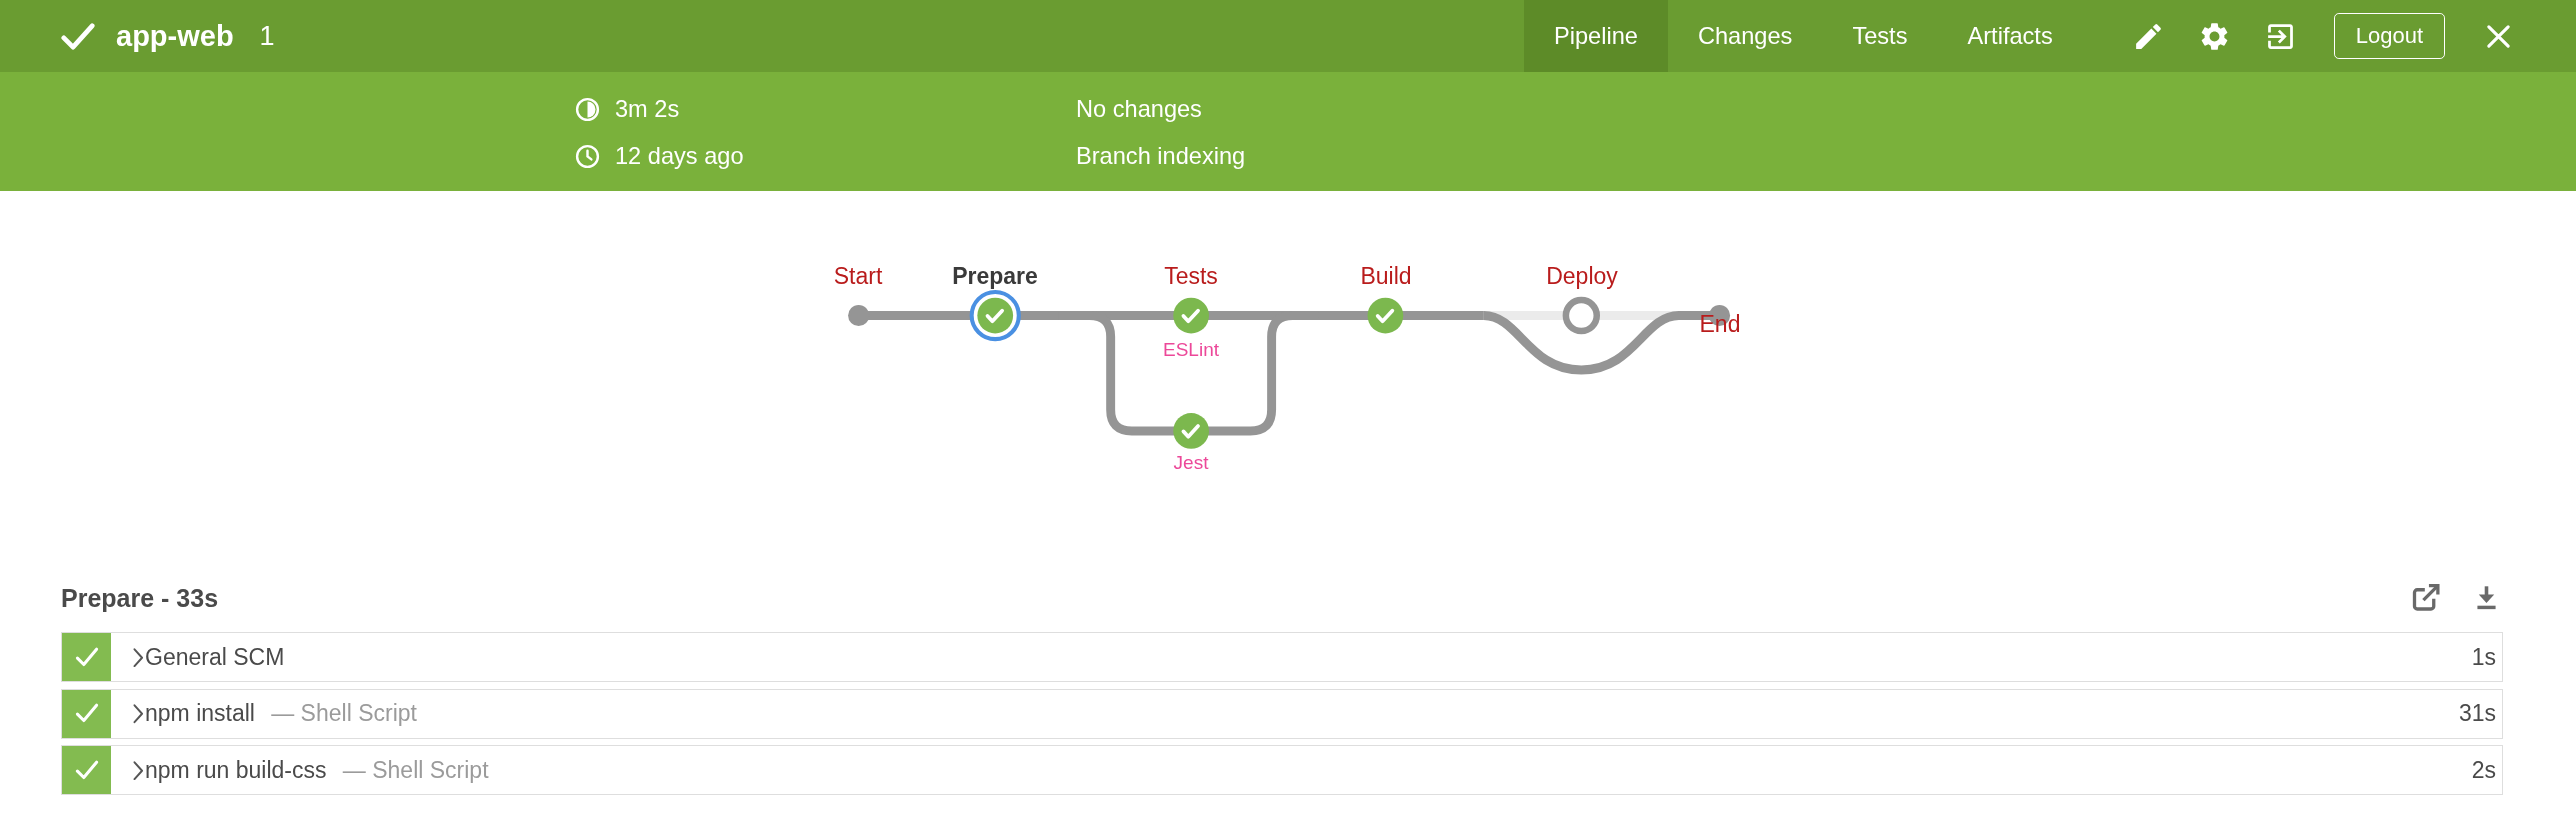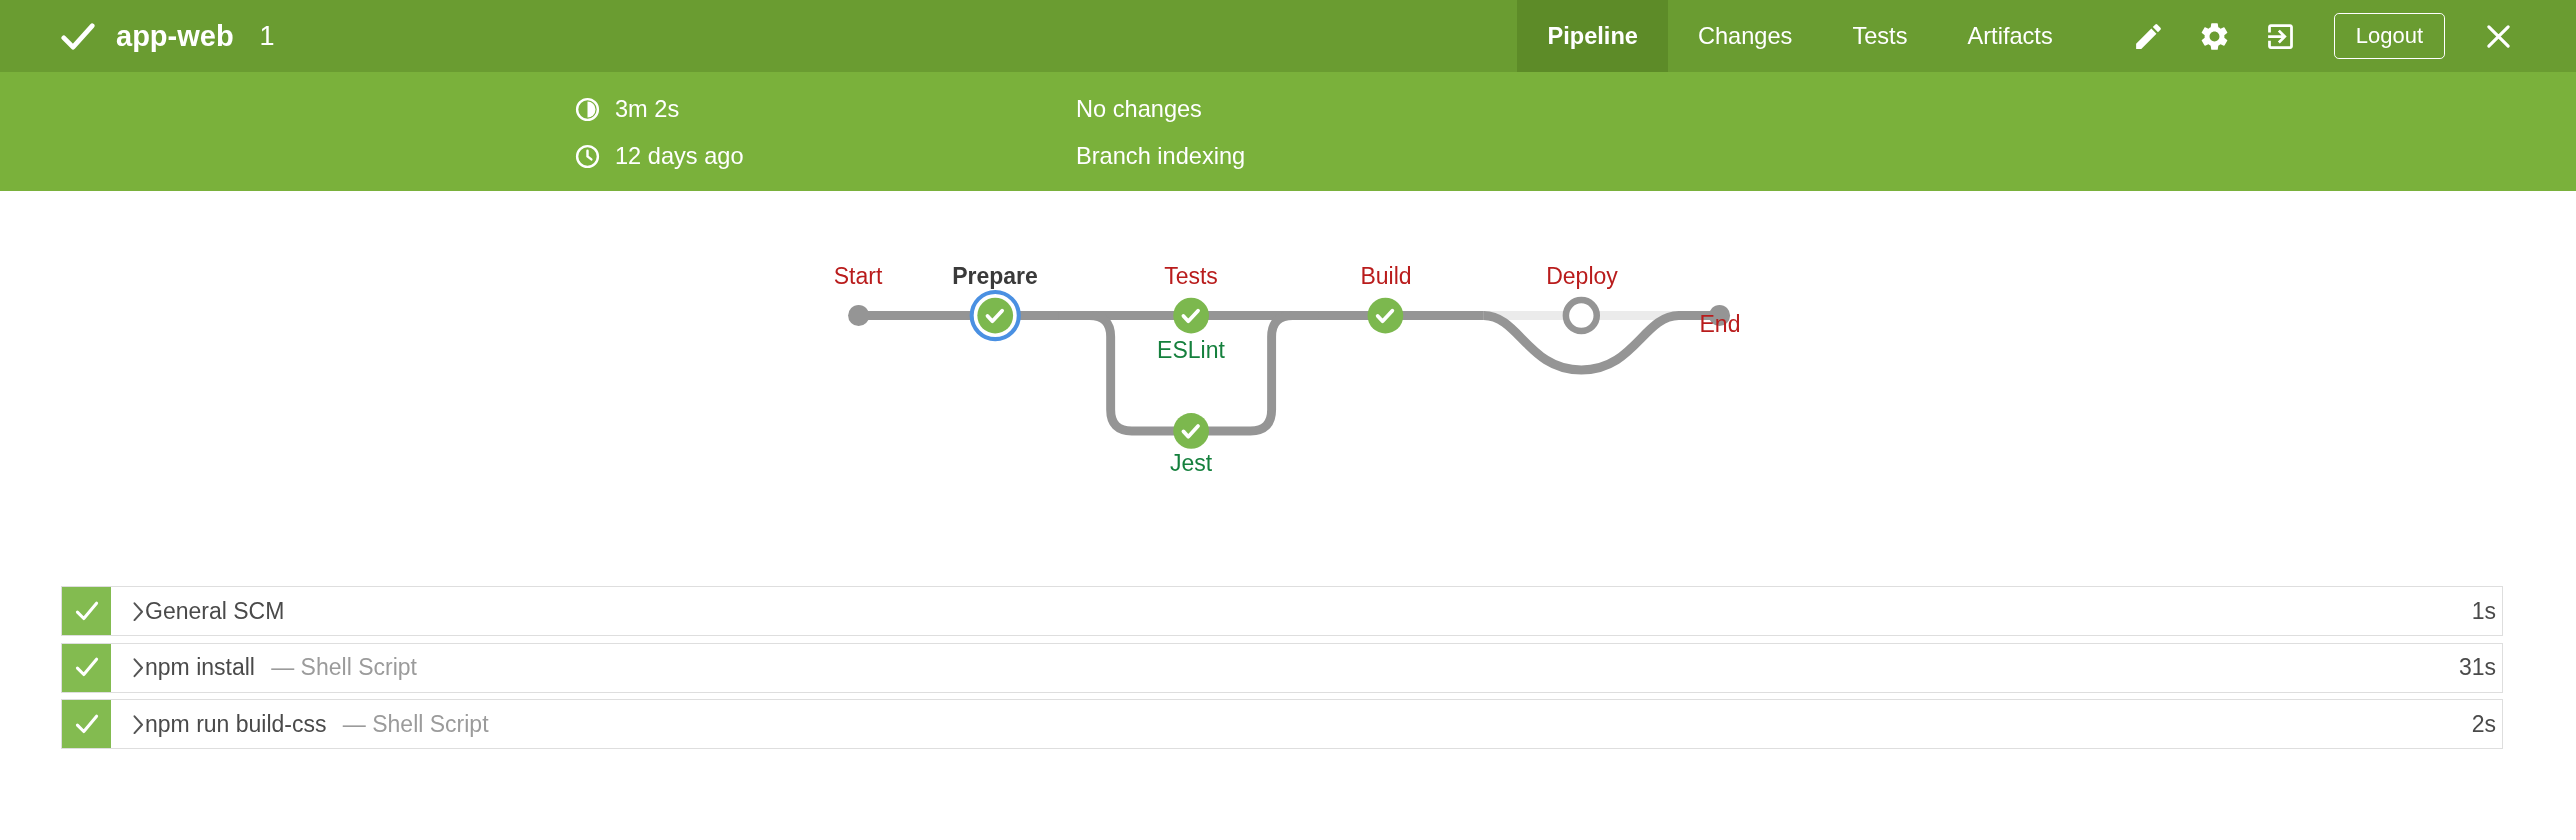--- a/index.html
+++ b/index.html
@@ -8,21 +8,21 @@
 
   
   .topbar { position:absolute; left:0; top:0; width:2576px; height:72px; background:#6A9C31; display:flex; align-items:center; padding:0 63px 0 61px; }
   .brand { display:flex; align-items:center; gap:21px; }
   .brand .check-icon { width:34px; height:29px; }
   .brand-title { color:#ffffff; font-size:29px; font-weight:700; text-underline-offset:5.7px; text-decoration-thickness:2.4px; cursor:pointer; }
   .brand-num { color:#ffffff; font-size:27px; margin-left:4.9px; }
 
   .tabs { display:flex; height:72px; margin-left:auto; }
   .tab { height:72px; display:flex; align-items:center; padding:0 30px; color:#ffffff; font-size:23.6px; cursor:pointer; }
-  .tab.active { background:#5D8B28; font-weight:700; }
+  .tab.active { background:#5D8B28; font-weight:400; }
 
   .icon-group { display:flex; align-items:center; gap:33px; margin-left:49px; }
   .iconbtn { width:33px; height:33px; display:flex; align-items:center; justify-content:center; cursor:pointer; }
   .iconbtn svg { width:33px; height:33px; }
   .logout-btn { margin-left:37px; height:46px; padding:0 21px; border:1.6px solid #ffffff; border-radius:4.9px; background:transparent; color:#ffffff; font-size:22px; font-family:"Liberation Sans",sans-serif; cursor:pointer; display:flex; align-items:center; }
   .close-btn { margin-left:39px; width:29px; height:29px; cursor:pointer; }
 
   
   .subbar { position:absolute; left:0; top:72px; width:2576px; height:119px; background:#7AB13B; color:#ffffff; }
   .info-col { position:absolute; top:19.5px; }
@@ -34,21 +34,21 @@
   .info-value { }
   .mono { font-family:"DejaVu Sans Mono", monospace; font-size:23px; }
   .ext-link { margin-left:39px; width:28px; height:28px; cursor:pointer; }
   .mini-icon { width:29px; height:29px; margin-right:13px; }
 
   
   .graph-wrap { position:absolute; left:814px; top:244px; width:977px; height:252px; }
   .graph-svg { position:absolute; left:0; top:0; }
   .stage-label { position:absolute; top:18px; height:28px; line-height:28px; transform:translateX(-50%); font-size:23px; color:#b91c1c; white-space:nowrap; cursor:pointer; }
   .stage-label.selected { font-weight:700; color:#3a3a3a; }
-  .branch-label { position:absolute; transform:translateX(-50%); height:28px; line-height:28px; font-size:23px; color:#15803d; white-space:nowrap; }
+  .branch-label { position:absolute; transform:translateX(-50%); height:28px; line-height:28px; font-size:19px; color:#ec4899; white-space:nowrap; }
 
   
   .stage-section { position:absolute; left:61px; top:575px; width:2442px; }
   .stage-header { display:flex; align-items:center; height:46px; }
   .stage-title { font-size:25px; font-weight:700; color:#4A4A4A; }
   .header-icons { margin-left:auto; display:flex; align-items:center; gap:28px; }
   .header-icons .iconbtn svg { width:34px; height:34px; }
   .steps { margin-top:11.4px; }
   .step-row { display:flex; align-items:center; height:50px; border:0.8px solid #DEDEDE; background:#ffffff; margin-bottom:6.5px; cursor:pointer; }
   .strip { width:49px; height:100%; background:#83BB50; display:flex; align-items:center; justify-content:center; flex:0 0 49px; }
@@ -174,20 +174,39 @@
     <div class="stage-label" style="left:377px;">Tests</div>
     <div class="stage-label" style="left:572px;">Build</div>
     <div class="stage-label" style="left:768px;">Deploy</div>
     <div class="stage-label" style="left:906px;margin-top:48px;">End</div>
 
     <div class="branch-label" style="left:377px; top:92px;">ESLint</div>
     <div class="branch-label" style="left:377px; top:205px;">Jest</div>
   </div>
 
   <section class="stage-section">
+    <div class="stage-header">
+      <span class="stage-title">Prepare - 33s</span>
+      <div class="header-icons">
+        <div class="iconbtn">
+          <svg viewBox="0 0 24 24">
+            <path d="M18 12.5v5.5a2 2 0 0 1-2 2H6a2 2 0 0 1-2-2V8a2 2 0 0 1 2-2h5.5" fill="none" stroke="#696969" stroke-width="2.4"></path>
+            <path d="M14.5 3h6.5v6.5" fill="none" stroke="#696969" stroke-width="2.4"></path>
+            <path d="M10.5 13.5 L21 3" fill="none" stroke="#696969" stroke-width="2.4"></path>
+          </svg>
+        </div>
+        <div class="iconbtn">
+          <svg viewBox="0 0 24 24">
+            <rect x="10.7" y="3.5" width="2.6" height="7" fill="#696969"></rect>
+            <polygon points="6.4,9.5 17.6,9.5 12,15.6" fill="#696969"></polygon>
+            <rect x="5.4" y="17.6" width="13.2" height="2.5" fill="#696969"></rect>
+          </svg>
+        </div>
+      </div>
+    </div>
 
     <div class="steps">
 
       <div class="step-row">
         <div class="strip">
           <svg viewBox="0 0 20 18">
             <path d="M2.5 9.5 L7.5 14.5 L17.5 2.5" fill="none" stroke="#ffffff" stroke-width="2.4" stroke-linecap="round" stroke-linejoin="round"></path>
           </svg>
         </div>
         <svg class="chev" viewBox="0 0 12 22">

